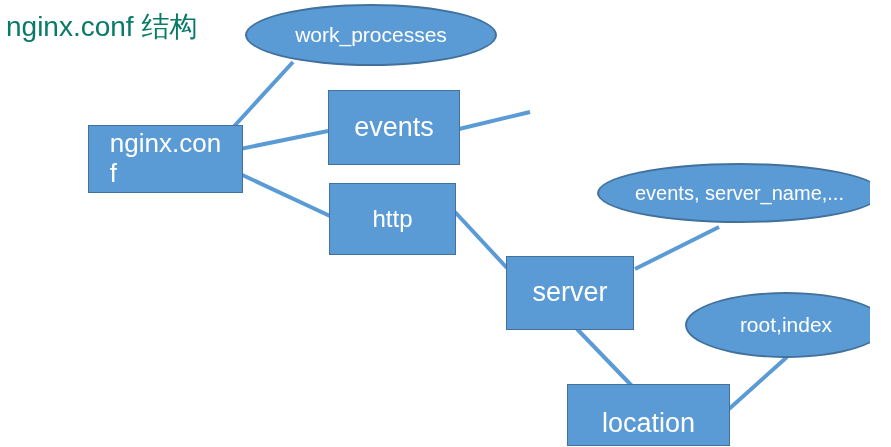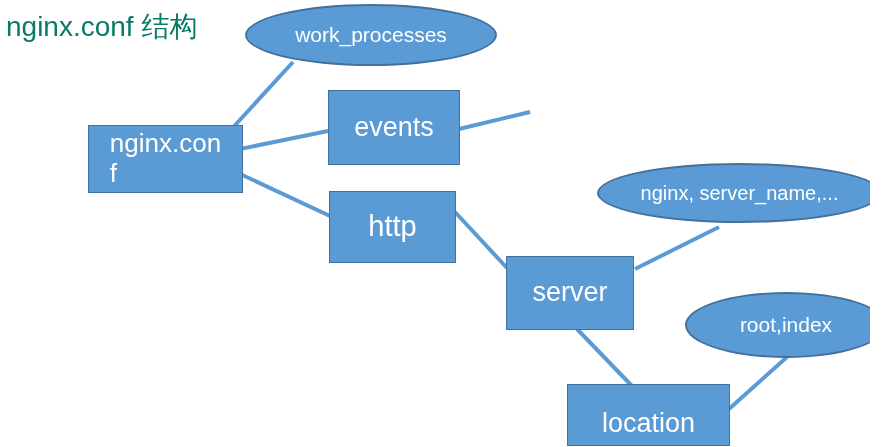--- a/index.html
+++ b/index.html
@@ -52,21 +52,21 @@
   }
   .rect {
     border: 1.5px solid var(--node-border);
   }
   .ellipse {
     border: 2px solid var(--node-border);
     border-radius: 50%;
   }
   .n-nginx     { left: 48px;  top: 125px; width: 155px; height: 68px; font-size: 26px; margin-left: 40px; }
   .n-events    { left: 328px; top: 90px;  width: 132px; height: 75px; font-size: 27px; }
-  .n-http      { left: 329px; top: 191px; width: 127px; height: 72px; font-size: 29px; }
+  .n-http      { left: 329px; top: 183px; width: 127px; height: 72px; font-size: 24px; }
   .n-server    { left: 506px; top: 256px; width: 128px; height: 74px; font-size: 27px; }
   .n-location  { left: 567px; top: 384px; width: 163px; height: 62px; font-size: 27px; padding-top: 18px; }
   .n-workproc  { left: 245px; top: 4px;   width: 252px; height: 62px; font-size: 21px; }
   .n-workconn  { left: 498px; top: 67px;  width: 254px; height: 60px; font-size: 21px; }
   .n-listen    { left: 597px; top: 163px; width: 285px; height: 60px; font-size: 20px; }
   .n-rootindex { left: 685px; top: 292px; width: 202px; height: 66px; font-size: 21px; }
 </style>
 </head>
 <body>
 
@@ -79,21 +79,21 @@
     <line x1="459" y1="129" x2="530" y2="112"></line>
     <line x1="455" y1="212" x2="507" y2="268"></line>
     <line x1="635" y1="269" x2="719" y2="227"></line>
     <line x1="577" y1="329" x2="632" y2="386"></line>
     <line x1="729" y1="409" x2="787" y2="357"></line>
   </svg>
 
   <div class="diagram-title">nginx.conf 结构</div>
 
   <div class="node ellipse n-workproc">work_processes</div>
-  <div class="node ellipse n-listen">nginx, server_name,...</div>
+  <div class="node ellipse n-listen">events, server_name,...</div>
   <div class="node ellipse n-rootindex">root,index</div>
 
   <div class="node rect n-nginx">nginx.con
 f</div>
   <div class="node rect n-events">events</div>
   <div class="node rect n-http">http</div>
   <div class="node rect n-server">server</div>
   <div class="node rect n-location">location</div>
 
 </div>

